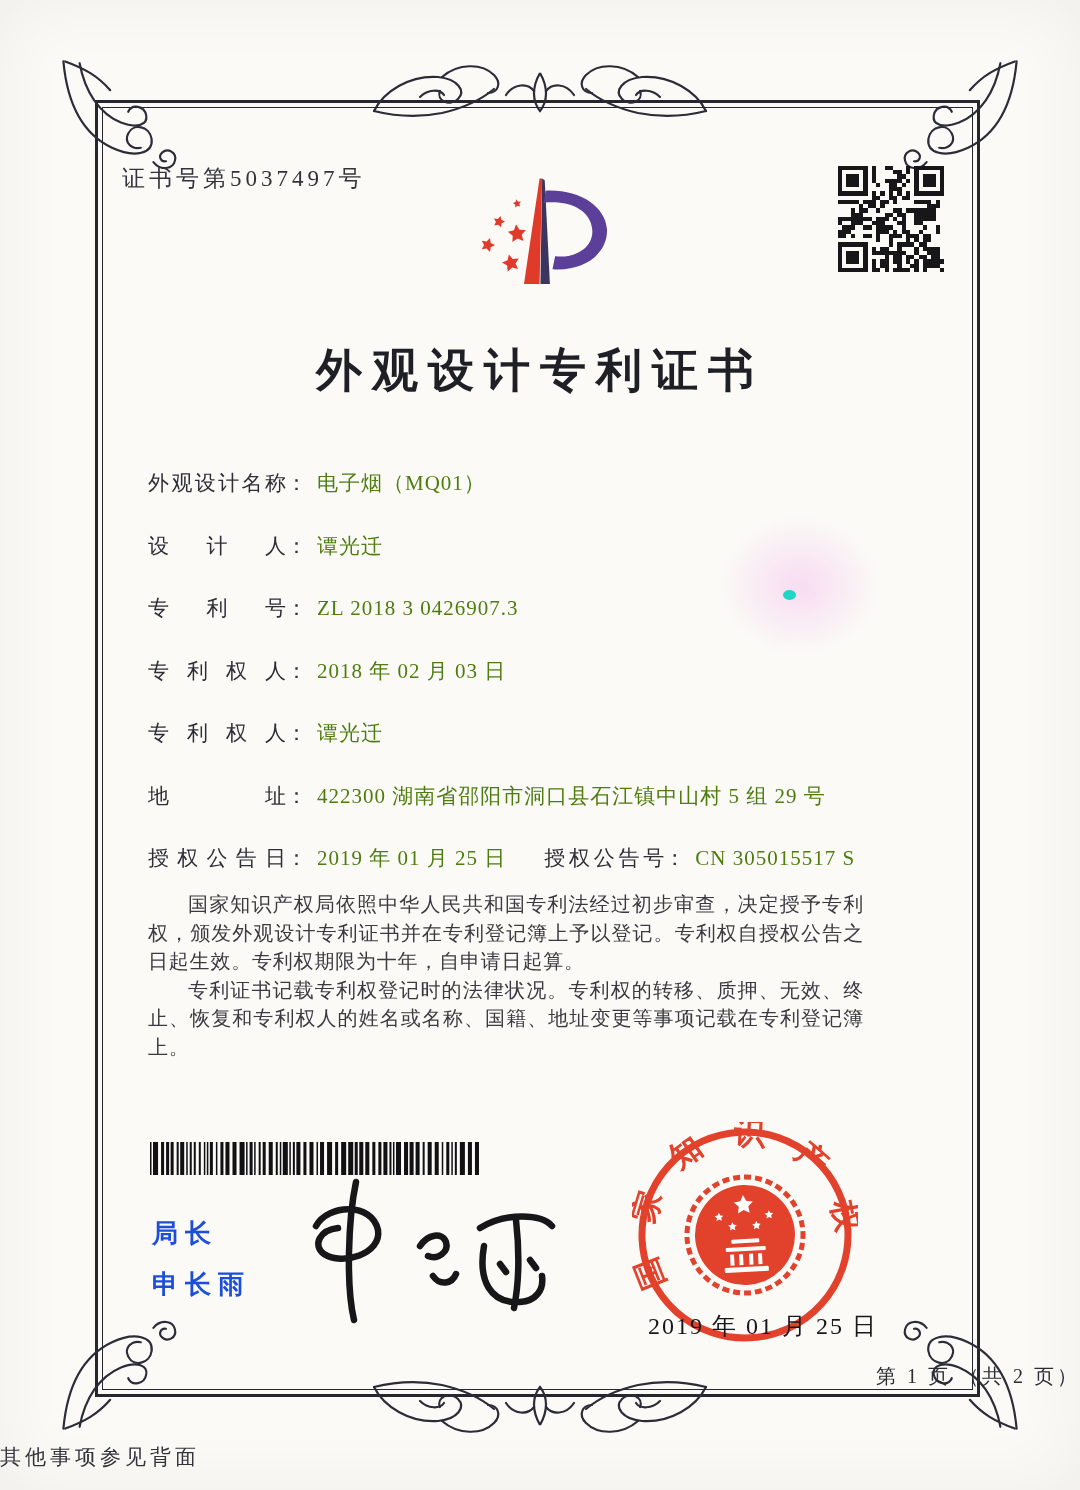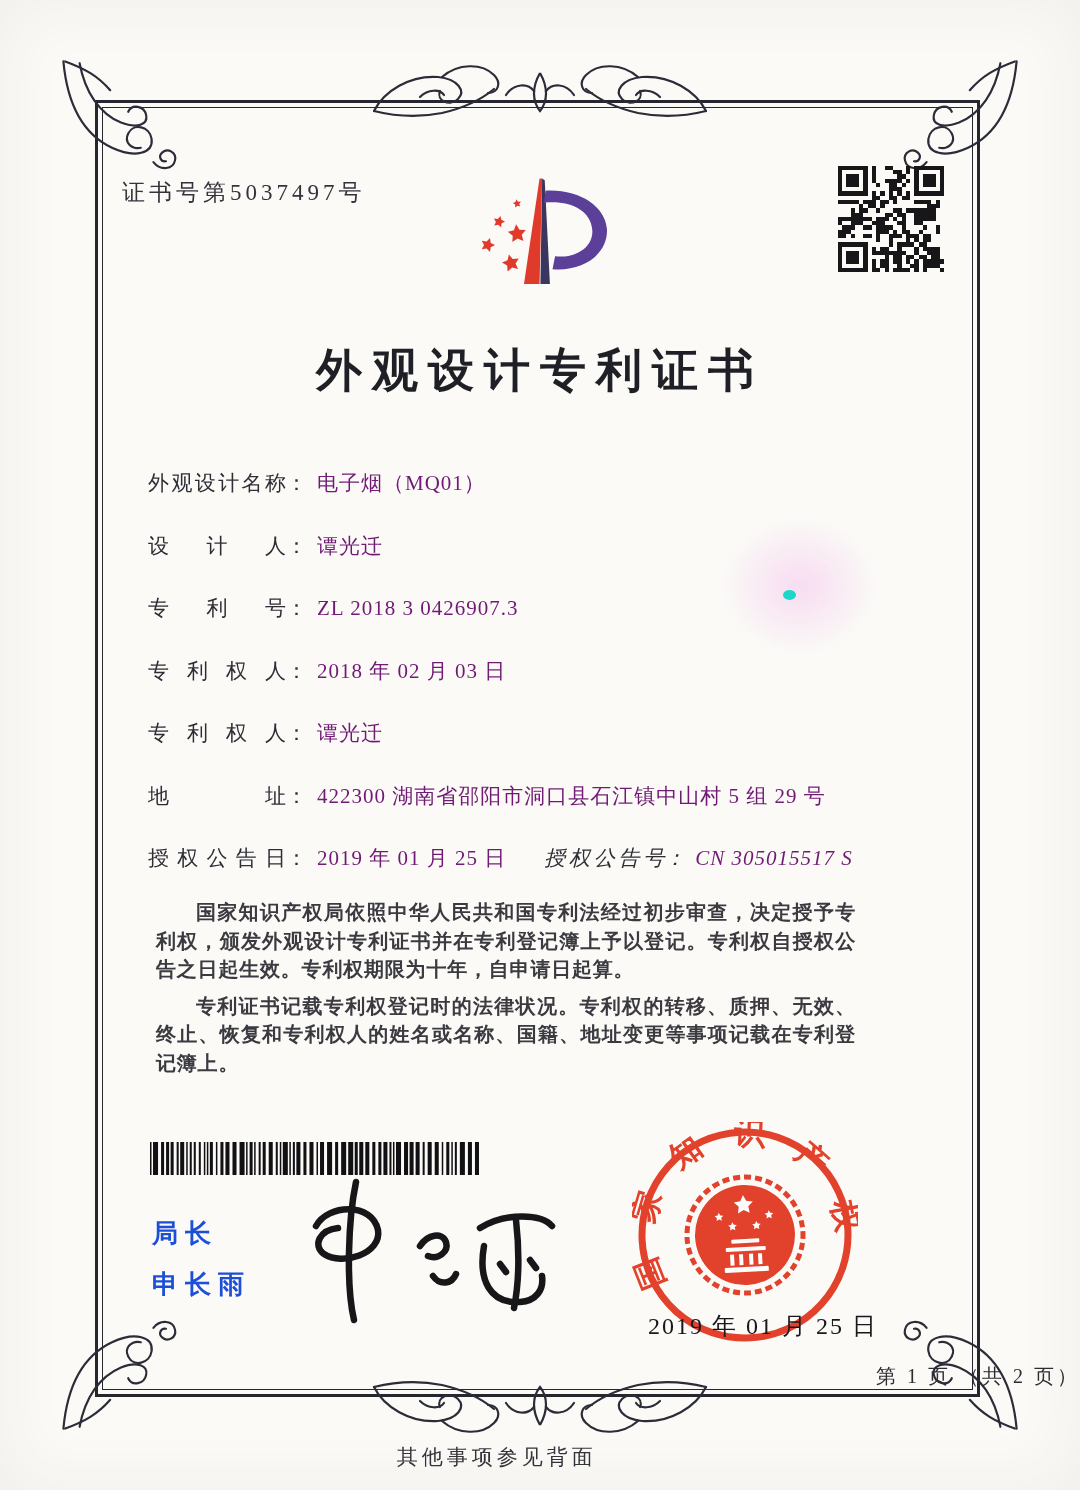--- a/index.html
+++ b/index.html
@@ -13,63 +13,63 @@
   .frame-outer{
     position:absolute;left:95px;top:100px;width:885px;height:1297px;
     border:3px solid #26262f;box-sizing:border-box;
   }
   .frame-inner{
     position:absolute;left:4px;top:4px;right:4px;bottom:4px;
     border:1px solid #26262f;
   }
   .ornaments{position:absolute;left:0;top:0;width:1080px;height:1490px;pointer-events:none;}
   .cert-number{
-    position:absolute;left:122px;top:177px;font-size:23px;letter-spacing:4px;color:#33333b;
+    position:absolute;left:122px;top:163px;font-size:23px;letter-spacing:4px;color:#33333b;
   }
   .logo{position:absolute;left:448px;top:152px;}
   .qr{position:absolute;left:838px;top:166px;width:106px;height:106px;}
   .qr svg{width:106px;height:106px;shape-rendering:crispEdges;}
   .title{
     position:absolute;left:0;top:340px;width:100%;text-align:center;
     font-size:46px;font-weight:bold;letter-spacing:10px;color:#1f1f26;
   }
   .fields{position:absolute;left:148px;top:456px;width:760px;font-size:21px;}
   .field-row{margin-bottom:32.5px;line-height:30px;display:flex;align-items:baseline;white-space:nowrap;margin-top:12px;}
   .field-label{
     display:inline-block;width:138px;text-align:justify;text-align-last:justify;color:#2d2d35;
   }
   .field-colon{margin-right:10px;}
-  .field-value{letter-spacing:1px;color:#701a75;}
-  .field-pair2{margin-left:38px;display:flex;align-items:baseline;font-style:italic;}
+  .field-value{letter-spacing:1px;color:#4d7c0f;}
+  .field-pair2{margin-left:38px;display:flex;align-items:baseline;}
   .field-pair2 .field-label{width:120px;}
   .body-text{
     position:absolute;left:148px;top:890px;width:716px;
     font-size:20px;line-height:28.5px;letter-spacing:.8px;color:#3a3a40;text-align:justify;
   }
-  .body-text p{margin:8px;text-indent:2em;font-weight:bold;}
+  .body-text p{margin:0;text-indent:2em;}
   .barcode{position:absolute;left:150px;top:1142px;width:332px;height:33px;}
   .barcode svg{width:100%;height:100%;}
   .signer{
     position:absolute;left:152px;top:1216px;
     font-family:"Liberation Sans","DejaVu Sans",sans-serif;
     font-size:26px;font-weight:bold;letter-spacing:7px;color:#1d4ed8;
   }
   .signer div{margin-bottom:16px;}
   .signature{position:absolute;left:268px;top:1168px;z-index:3;}
   .seal{position:absolute;left:632px;top:1122px;opacity:.96;z-index:2;}
   .seal-date{
     position:absolute;left:648px;top:1310px;z-index:4;
     font-size:24px;letter-spacing:2px;color:#17171c;
   }
   .page-footer{
     position:absolute;left:0;top:1363px;width:100%;text-align:right;
     font-size:20px;letter-spacing:3px;color:#2c2c33;
   }
   .back-note{
-    position:absolute;left:0;top:1443px;width:92%;text-align:center;
+    position:absolute;left:0;top:1443px;width:92%;text-align:left;
     font-size:21px;letter-spacing:4px;color:#33333a;
   }
   .smudge{
     position:absolute;left:722px;top:518px;width:155px;height:135px;
     background:radial-gradient(closest-side,rgba(243,178,233,.42),rgba(243,178,233,0));
     filter:blur(4px);
   }
   .cyan-dot{
     position:absolute;left:783px;top:590px;width:13px;height:10px;border-radius:50%;
     background:#1fd7c6;filter:blur(.5px);

